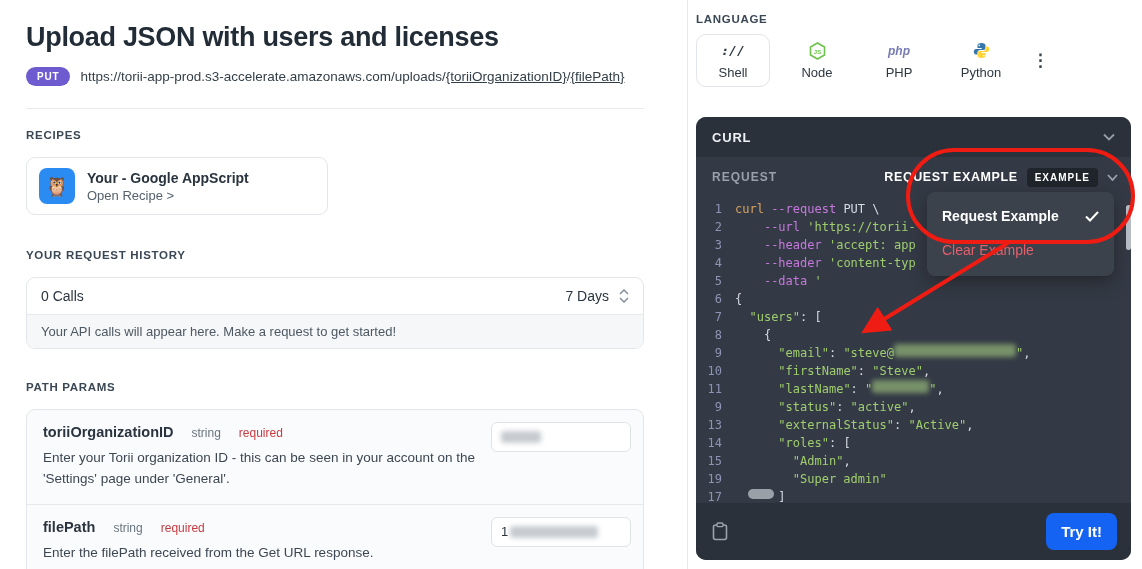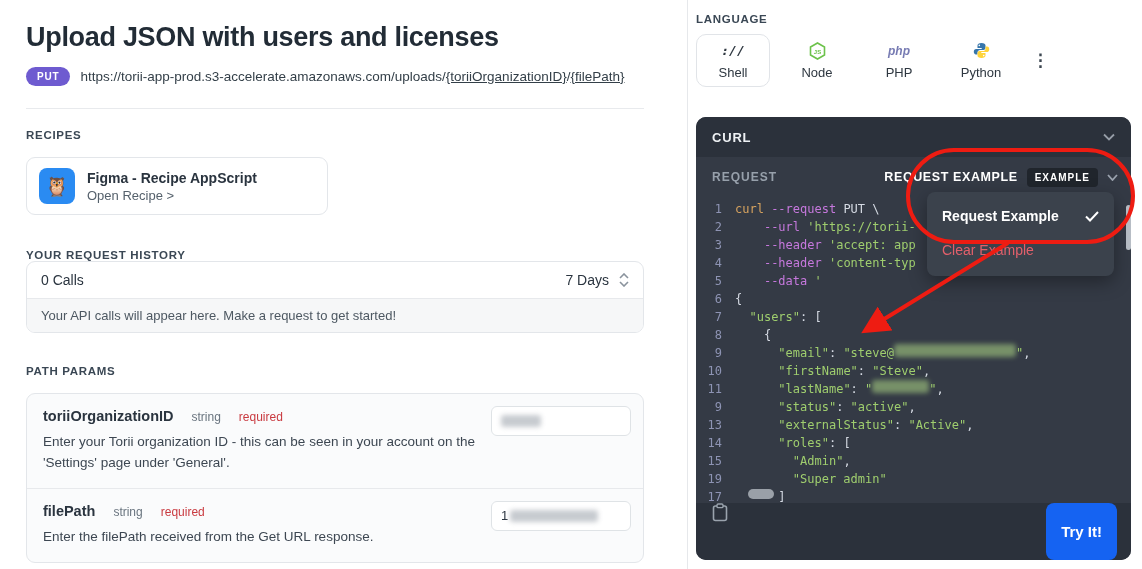--- a/index.html
+++ b/index.html
@@ -19,21 +19,21 @@
   .divider-h { border:none; border-top:1px solid #e8eaed; margin-top:22px; }
   .section-label { font-size:11.5px; font-weight:bold; letter-spacing:0.7px; color:#3a4754; text-transform:uppercase; }
   .lbl-recipes { margin-top:20px; }
   .recipe-card { margin-top:16px; width:302px; border:1px solid #e3e6ea; border-radius:9px;
     padding:10px 12px; display:flex; align-items:center; gap:12px; background:#fff; cursor:pointer; }
   .recipe-icon { width:36px; height:36px; border-radius:8px; background:#2a8bf2; display:flex;
     align-items:center; justify-content:center; font-size:19px; }
   .recipe-title { font-size:14px; font-weight:bold; color:#2a343f; }
   .recipe-link { font-size:13px; color:#55616c; margin-top:2px; }
   .lbl-history { margin-top:34px; }
-  .history-card { border:1px solid #e3e6ea; border-radius:9px; overflow:hidden; background:#fff; }
+  .history-card { margin-top:16px; border:1px solid #e3e6ea; border-radius:9px; overflow:hidden; background:#fff; }
   .history-head { display:flex; align-items:center; justify-content:space-between; padding:10px 14px; }
   .history-calls { font-size:14px; color:#2a343f; font-weight:500; }
   .history-range { display:flex; align-items:center; gap:10px; cursor:pointer; }
   .history-range-label { font-size:14px; color:#2a343f; }
   .history-empty { background:#f6f7f8; border-top:1px solid #e7e9ec; padding:9px 14px; font-size:13px; color:#4d5862; }
   .lbl-params { margin-top:32px; }
   .params-card { margin-top:16px; border:1px solid #e3e6ea; border-radius:9px; background:#fafbfc; overflow:hidden; }
   .param-row { position:relative; padding:14px 16px; }
   .param-row + .param-row { border-top:1px solid #e7e9ec; }
   .param-head { display:flex; align-items:baseline; gap:18px; }
@@ -76,21 +76,21 @@
   .example-badge { background:#20252c; color:#fff; font-size:10px; font-weight:bold; letter-spacing:1px;
     padding:4px 8px; border-radius:4px; }
   .code-area { position:relative; height:306px; overflow:hidden;
     font-family:"DejaVu Sans Mono", monospace; font-size:12px; line-height:18px; padding-top:3px; }
   .code-line { display:flex; white-space:pre; }
   .line-num { width:26px; text-align:right; margin-right:13px; color:#8e94b4; flex:none; user-select:none; }
   .tok-fn { color:#d7a35f; }
   .tok-kw { color:#c678dd; }
   .tok-str { color:#9fce6e; }
   .tok-pl { color:#d6dbe4; }
-  .code-foot { height:57px; background:#2b313b; display:flex; 
+  .code-foot { height:57px; background:#2b313b; display:flex; align-items:center;
     justify-content:space-between; padding:0 14px 0 16px; }
   .try-btn { background:#1563f2; color:#fff; border:none; border-radius:8px; font-size:15px;
     font-weight:bold; padding:10px 15px; cursor:pointer; font-family:inherit; }
   .scroll-thumb { position:absolute; left:430px; top:88px; width:5px; height:45px;
     background:#b9bfc7; border-radius:3px; }
   .redact-pill { position:absolute; left:52px; top:372px; width:26px; height:10px;
     background:#9aa0a8; border-radius:5px; }
   
   .dropdown-menu { position:absolute; left:231px; top:75px; width:187px; background:#3b424c;
     border-radius:8px; padding:7px 0 9px 0; box-shadow:0 6px 18px rgba(0,0,0,0.35); }
@@ -111,21 +111,21 @@
     <span class="method-pill">PUT</span>
     <span class="endpoint-url"><span>https://torii-app-prod.s3-accelerate.amazonaws.com/uploads/</span><span class="uparam">{toriiOrganizationID}</span><span>/</span><span class="uparam">{filePath}</span></span>
   </div>
 
   <hr class="divider-h">
 
   <div class="section-label lbl-recipes">RECIPES</div>
   <div class="recipe-card">
     <div class="recipe-icon">🦉</div>
     <div>
-      <div class="recipe-title">Figma - Recipe AppScript</div>
+      <div class="recipe-title">Your - Google AppScript</div>
       <div class="recipe-link">Open Recipe &gt;</div>
     </div>
   </div>
 
   <div class="section-label lbl-history">YOUR REQUEST HISTORY</div>
   <div class="history-card">
     <div class="history-head">
       <span class="history-calls">0 Calls</span>
       <span class="history-range">
         <span class="history-range-label">7 Days</span>

